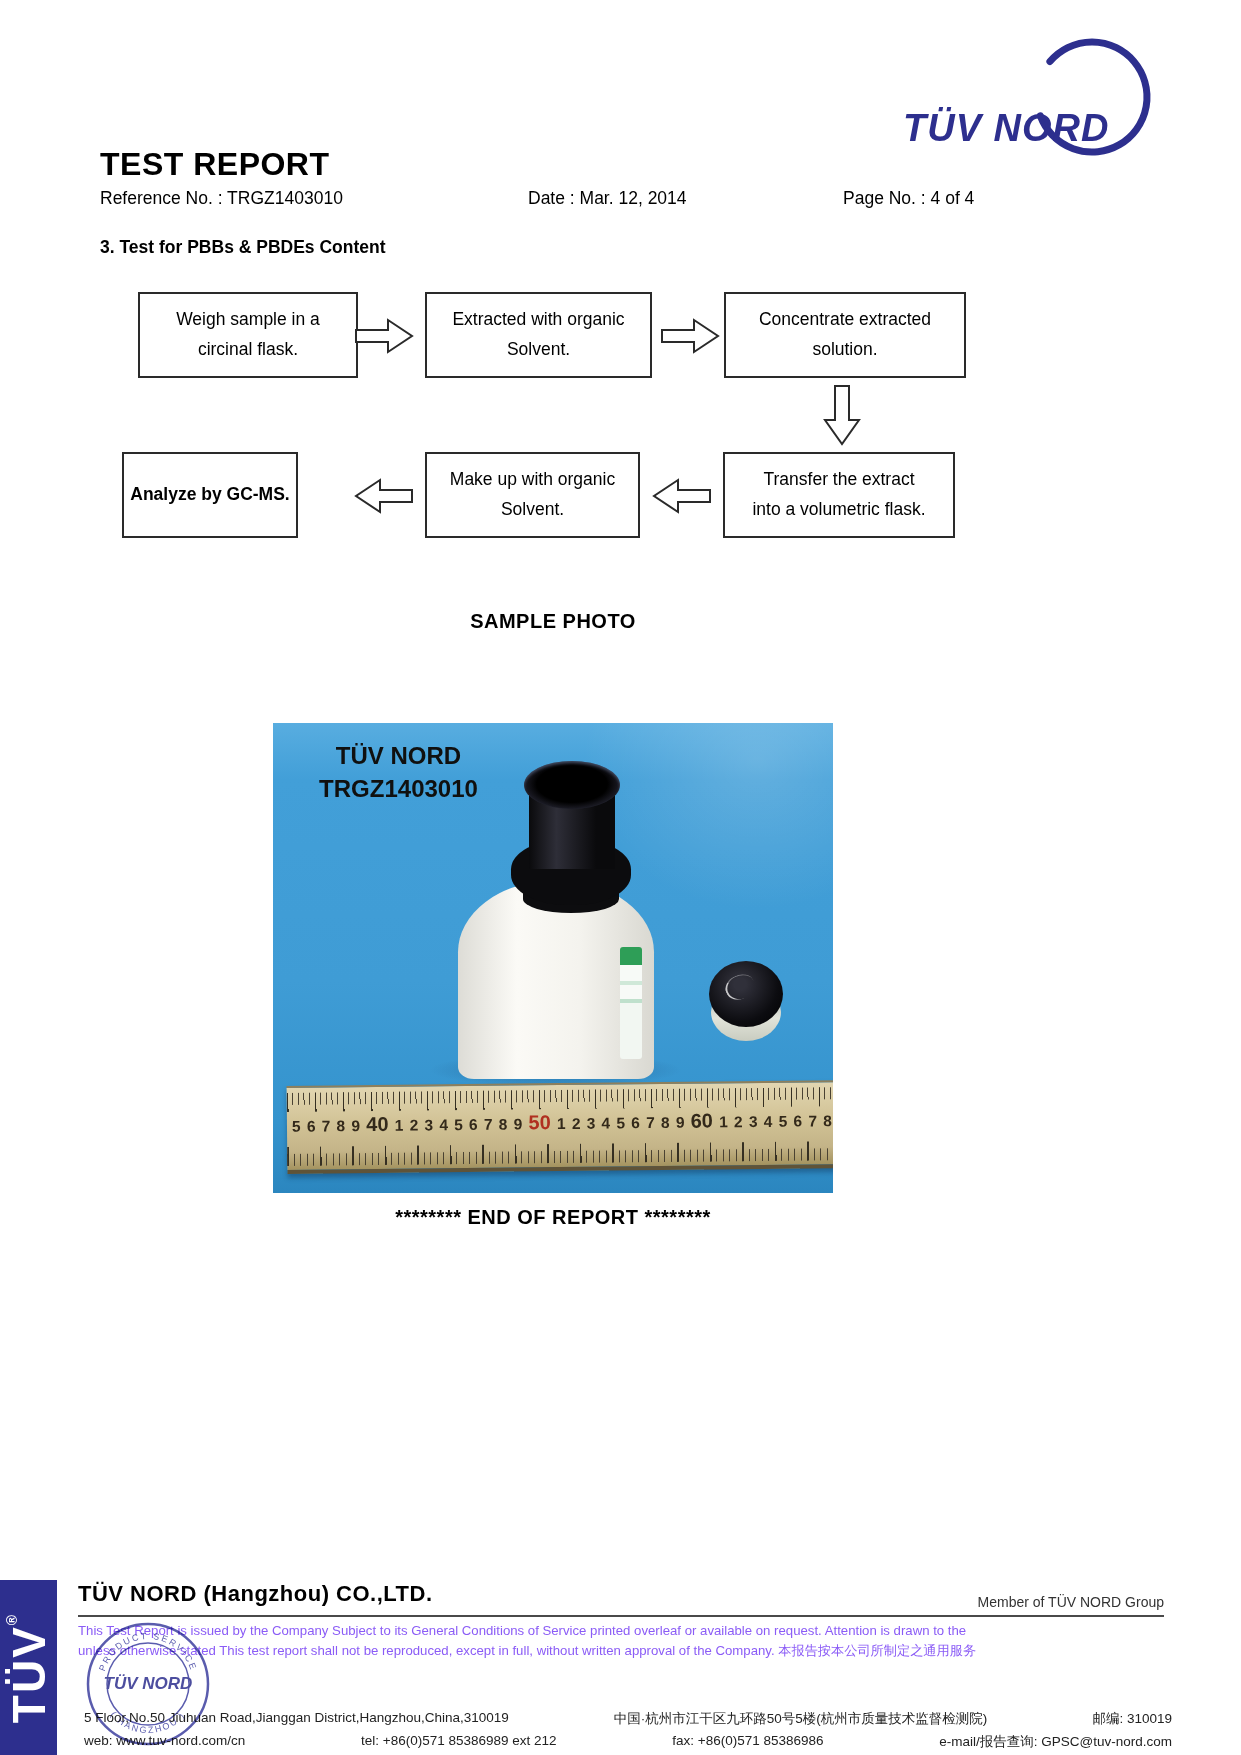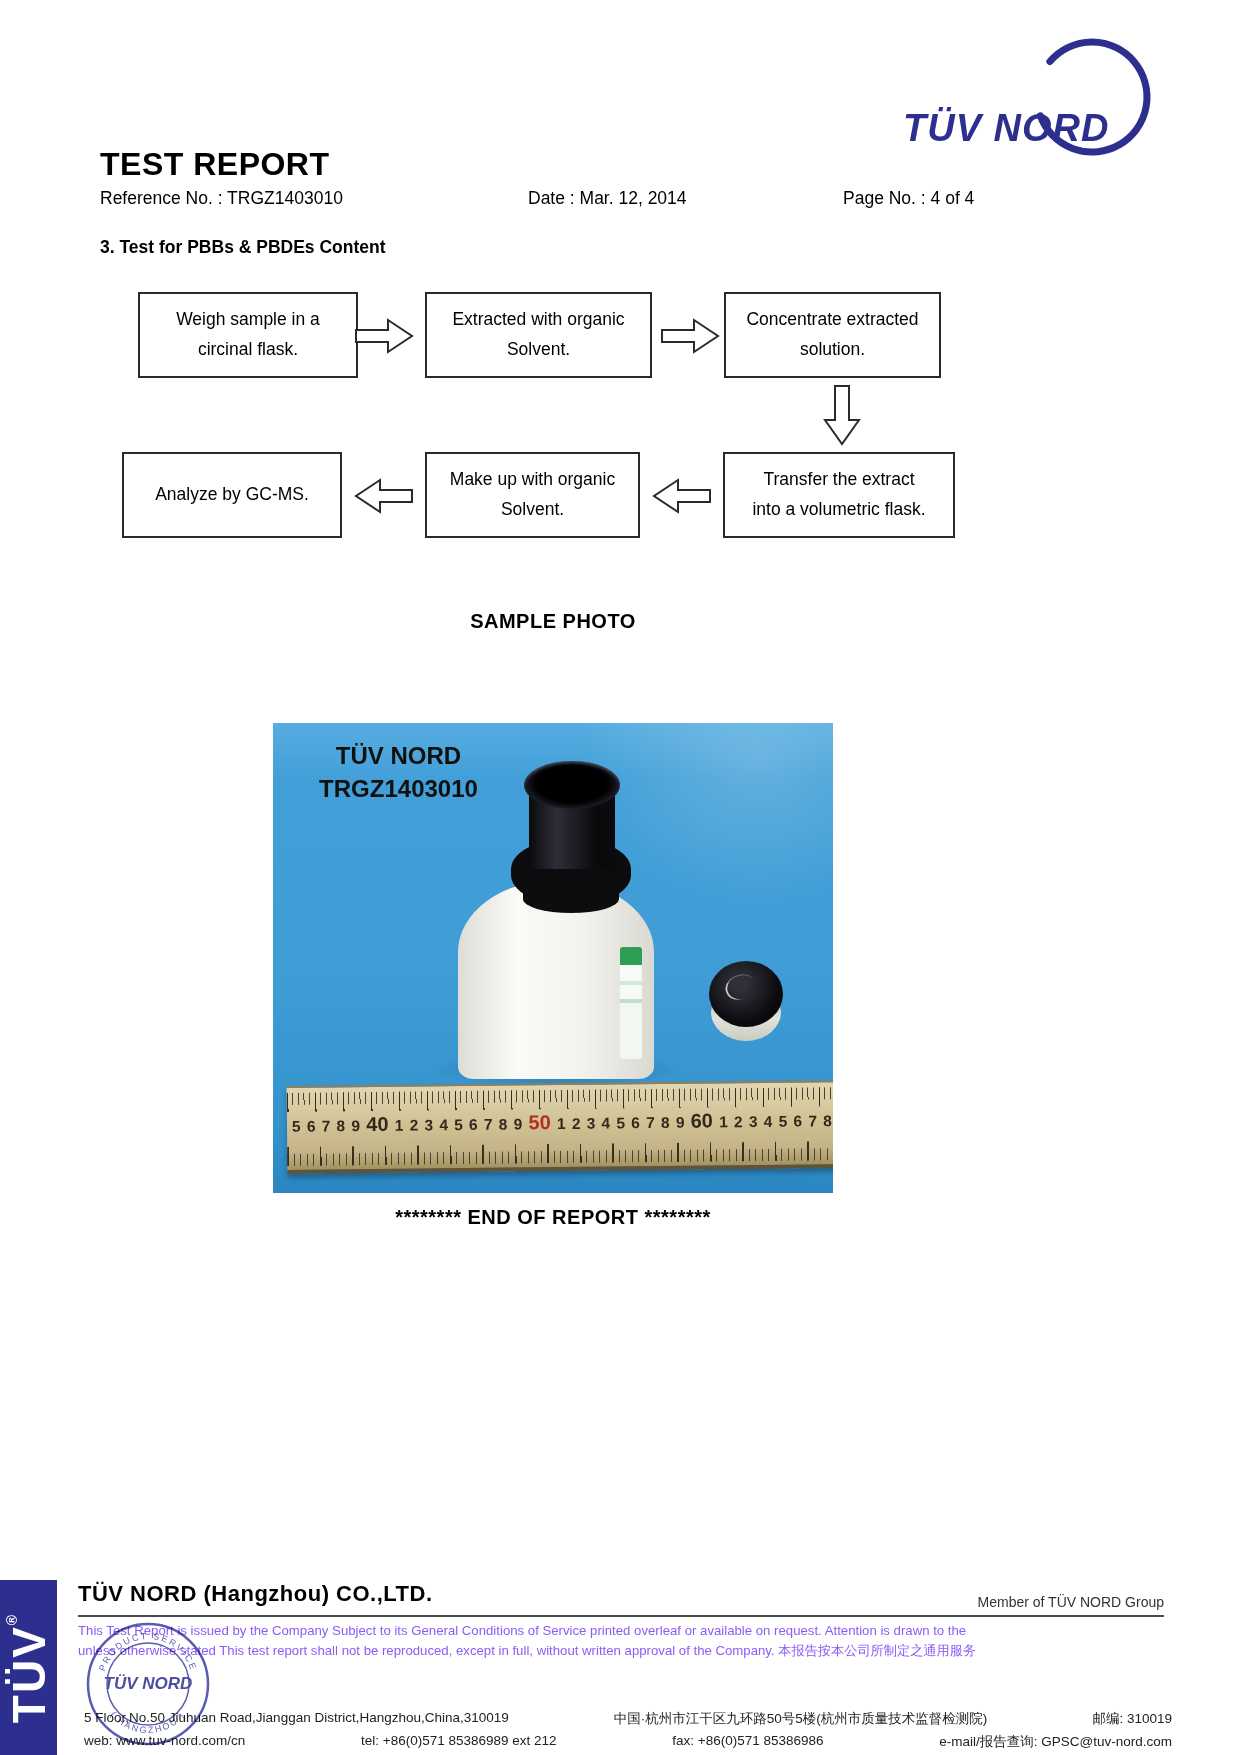--- a/index.html
+++ b/index.html
@@ -21,22 +21,22 @@
   .ref-date { left:528px; }
   .ref-page { left:843px; }
   .section-title { position:absolute; left:100px; top:237px; font-size:17.5px; font-weight:bold; }
 
   
   .fc-box { position:absolute; border:2px solid #2a2a2a; background:#fff;
             display:flex; flex-direction:column; justify-content:center; align-items:center;
             font-size:17.5px; line-height:1.7; text-align:center; }
   .fc-b1 { left:122px; top:292px; width:220px; height:86px;margin-left:16px; }
   .fc-b2 { left:425px; top:292px; width:227px; height:86px; }
-  .fc-b3 { left:724px; top:292px; width:217px; height:86px; }
-  .fc-b4 { left:122px; top:452px; width:220px; height:86px; }
+  .fc-b3 { left:724px; top:292px; width:242px; height:86px; }
+  .fc-b4 { left:122px; top:452px; width:176px; height:86px;font-weight:bold; }
   .fc-b5 { left:425px; top:452px; width:215px; height:86px; }
   .fc-b6 { left:723px; top:452px; width:232px; height:86px; }
   .fc-arrow { position:absolute; }
   .fa-r1 { left:354px; top:317px; }
   .fa-r2 { left:660px; top:317px; }
   .fa-d1 { left:822px; top:384px; }
   .fa-l1 { left:352px; top:477px; }
   .fa-l2 { left:650px; top:477px; }
 
   

